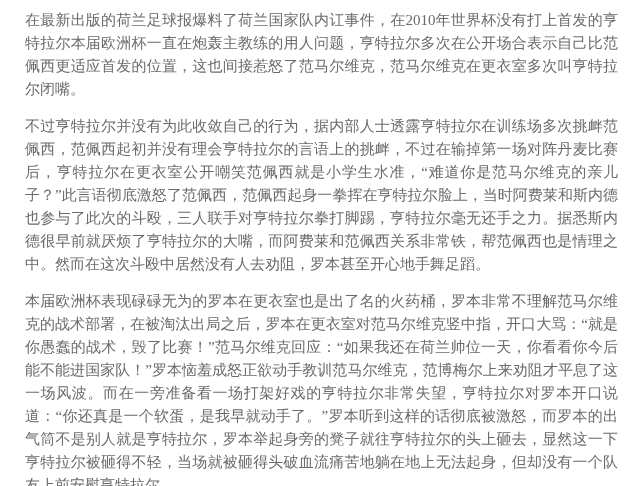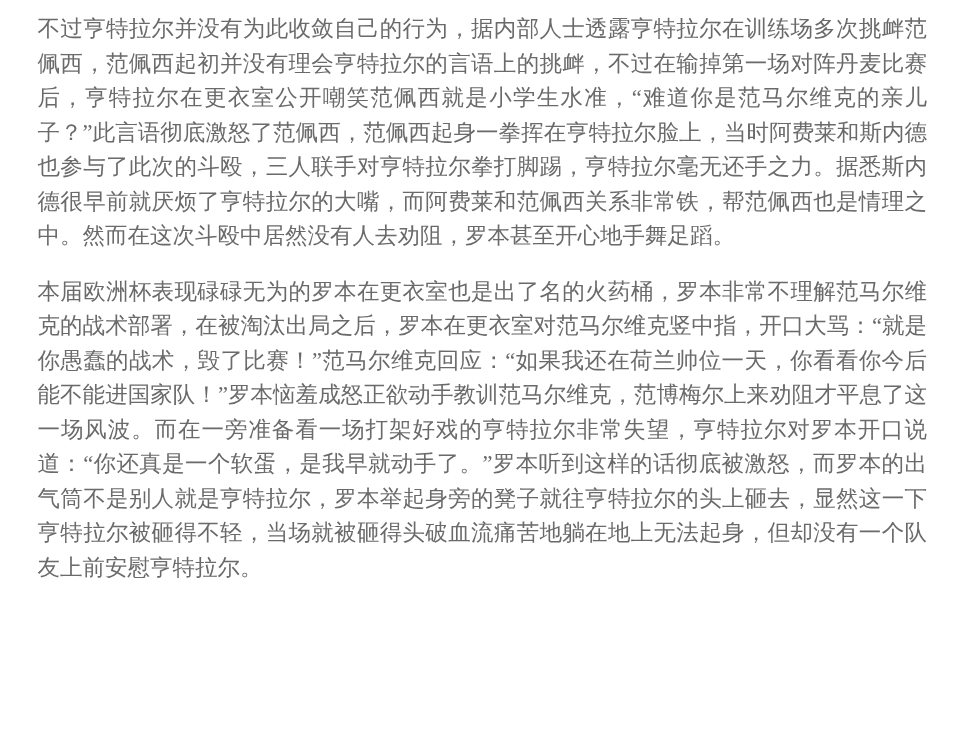--- a/index.html
+++ b/index.html
@@ -28,15 +28,16 @@
     text-align: justify;
     text-justify: inter-ideograph;
     letter-spacing: 0px;
     word-break: break-all;
   }
 </style>
 </head>
 <body>
 
 <div class="article">
+  <p>在最新出版的荷兰足球报爆料了荷兰国家队内讧事件，在2010年世界杯没有打上首发的亨特拉尔本届欧洲杯一直在炮轰主教练的用人问题，亨特拉尔多次在公开场合表示自己比范佩西更适应首发的位置，这也间接惹怒了范马尔维克，范马尔维克在更衣室多次叫亨特拉尔闭嘴。</p>
   <p>不过亨特拉尔并没有为此收敛自己的行为，据内部人士透露亨特拉尔在训练场多次挑衅范佩西，范佩西起初并没有理会亨特拉尔的言语上的挑衅，不过在输掉第一场对阵丹麦比赛后，亨特拉尔在更衣室公开嘲笑范佩西就是小学生水准，“难道你是范马尔维克的亲儿子？”此言语彻底激怒了范佩西，范佩西起身一拳挥在亨特拉尔脸上，当时阿费莱和斯内德也参与了此次的斗殴，三人联手对亨特拉尔拳打脚踢，亨特拉尔毫无还手之力。据悉斯内德很早前就厌烦了亨特拉尔的大嘴，而阿费莱和范佩西关系非常铁，帮范佩西也是情理之中。然而在这次斗殴中居然没有人去劝阻，罗本甚至开心地手舞足蹈。</p>
   <p>本届欧洲杯表现碌碌无为的罗本在更衣室也是出了名的火药桶，罗本非常不理解范马尔维克的战术部署，在被淘汰出局之后，罗本在更衣室对范马尔维克竖中指，开口大骂：“就是你愚蠢的战术，毁了比赛！”范马尔维克回应：“如果我还在荷兰帅位一天，你看看你今后能不能进国家队！”罗本恼羞成怒正欲动手教训范马尔维克，范博梅尔上来劝阻才平息了这一场风波。而在一旁准备看一场打架好戏的亨特拉尔非常失望，亨特拉尔对罗本开口说道：“你还真是一个软蛋，是我早就动手了。”罗本听到这样的话彻底被激怒，而罗本的出气筒不是别人就是亨特拉尔，罗本举起身旁的凳子就往亨特拉尔的头上砸去，显然这一下亨特拉尔被砸得不轻，当场就被砸得头破血流痛苦地躺在地上无法起身，但却没有一个队友上前安慰亨特拉尔。</p>
 </div>
 
 </body></html>

